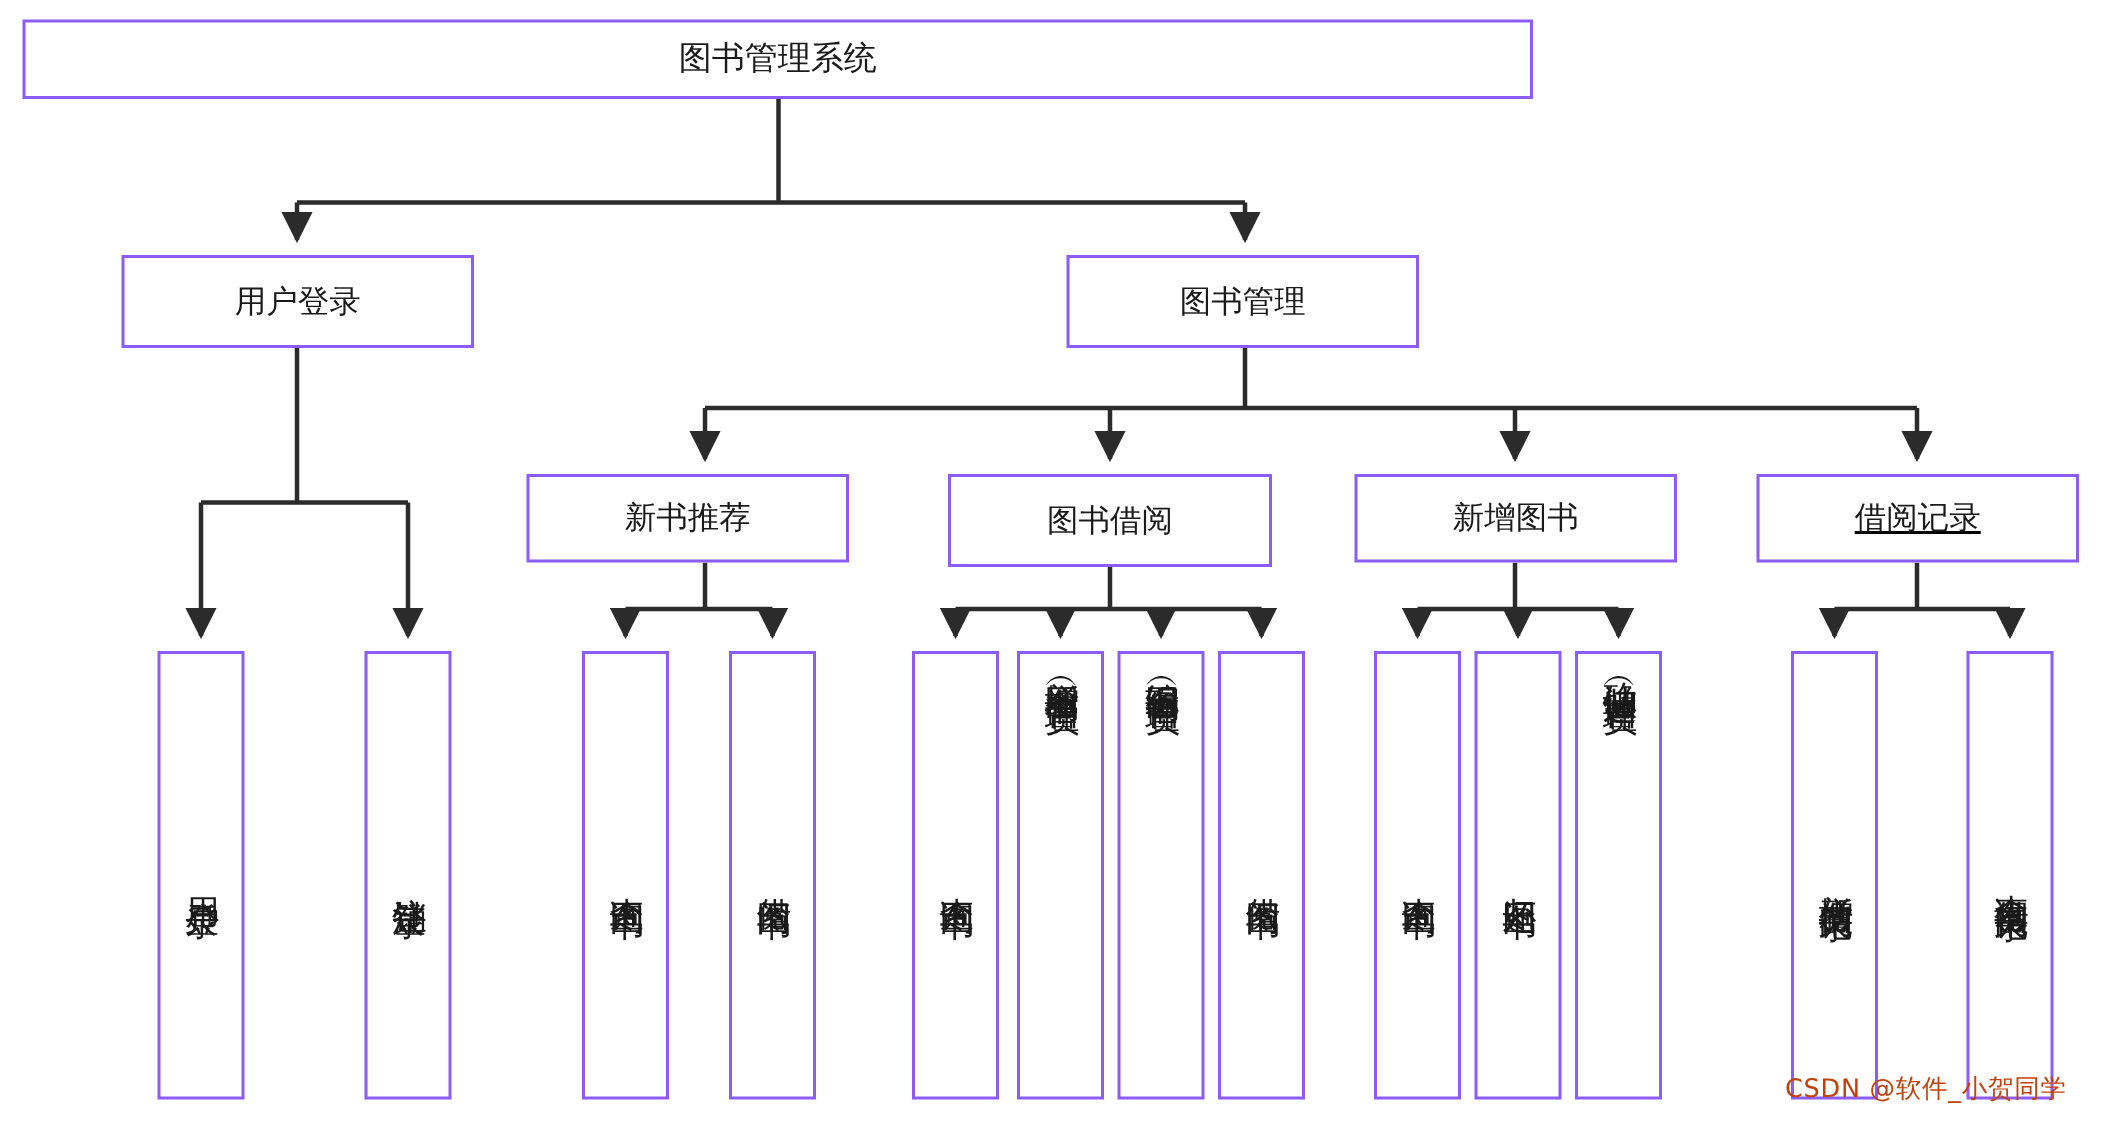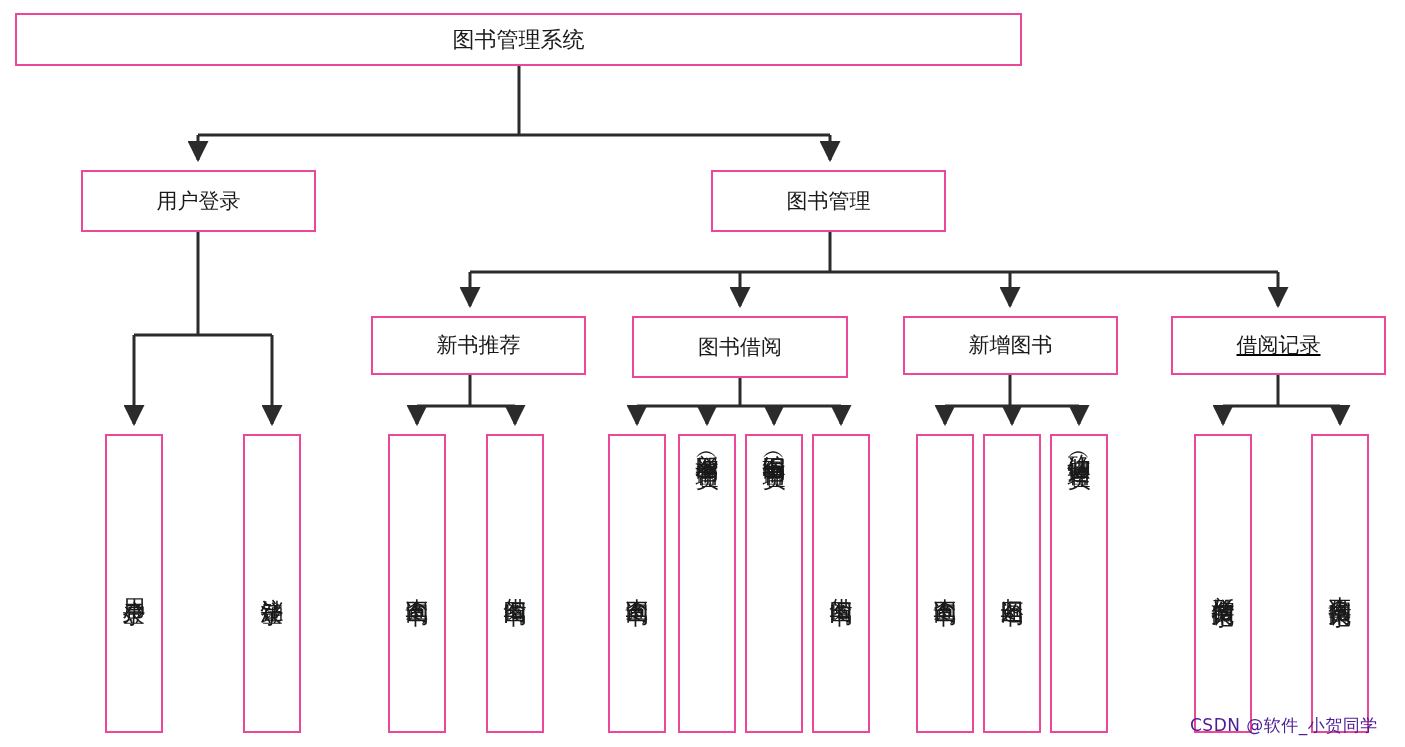--- a/index.html
+++ b/index.html
@@ -23,21 +23,21 @@
     position: absolute;
     left: 0;
     top: 0;
     width: 1405px;
     height: 747px;
   }
   .node {
     position: absolute;
     box-sizing: border-box;
     background: #ffffff;
-    border: 2px solid #ec4899;
+    border: 2px solid #8b5cf6;
     display: flex;
     align-items: center;
     justify-content: center;
     overflow: hidden;
   }
   .node .lbl {
     color: #1a1a1a;
     line-height: 1.25;
     text-align: center;
     white-space: nowrap;
@@ -61,21 +61,21 @@
     display: block;
   }
   .node.vert.centered {
     align-items: center;
   }
   #watermark {
     position: absolute;
     left: 1190px;
     top: 714px;
     font-size: 17px;
-    color: #4c1d95;
+    color: #c2410c;
     white-space: nowrap;
     letter-spacing: 0.5px;
     font-family: "DejaVu Sans", "Liberation Sans", sans-serif;
   }
 </style>
 </head>
 <body>
 
 <div id="diagram-root">
 
@@ -146,21 +146,21 @@
   </div>
 
   <div class="node horiz" style="left:81px; top:170px; width:235px; height:62px;">
     <span class="lbl">用户登录</span>
   </div>
 
   <div class="node horiz" style="left:711px; top:170px; width:235px; height:62px;">
     <span class="lbl">图书管理</span>
   </div>
 
-  <div class="node horiz" style="left:371px; top:316px; width:215px; height:59px;">
+  <div class="node horiz" style="left:351px; top:316px; width:215px; height:59px;">
     <span class="lbl">新书推荐</span>
   </div>
 
   <div class="node horiz" style="left:632px; top:316px; width:216px; height:62px;">
     <span class="lbl">图书借阅</span>
   </div>
 
   <div class="node horiz" style="left:903px; top:316px; width:215px; height:59px;">
     <span class="lbl">新增图书</span>
   </div>

